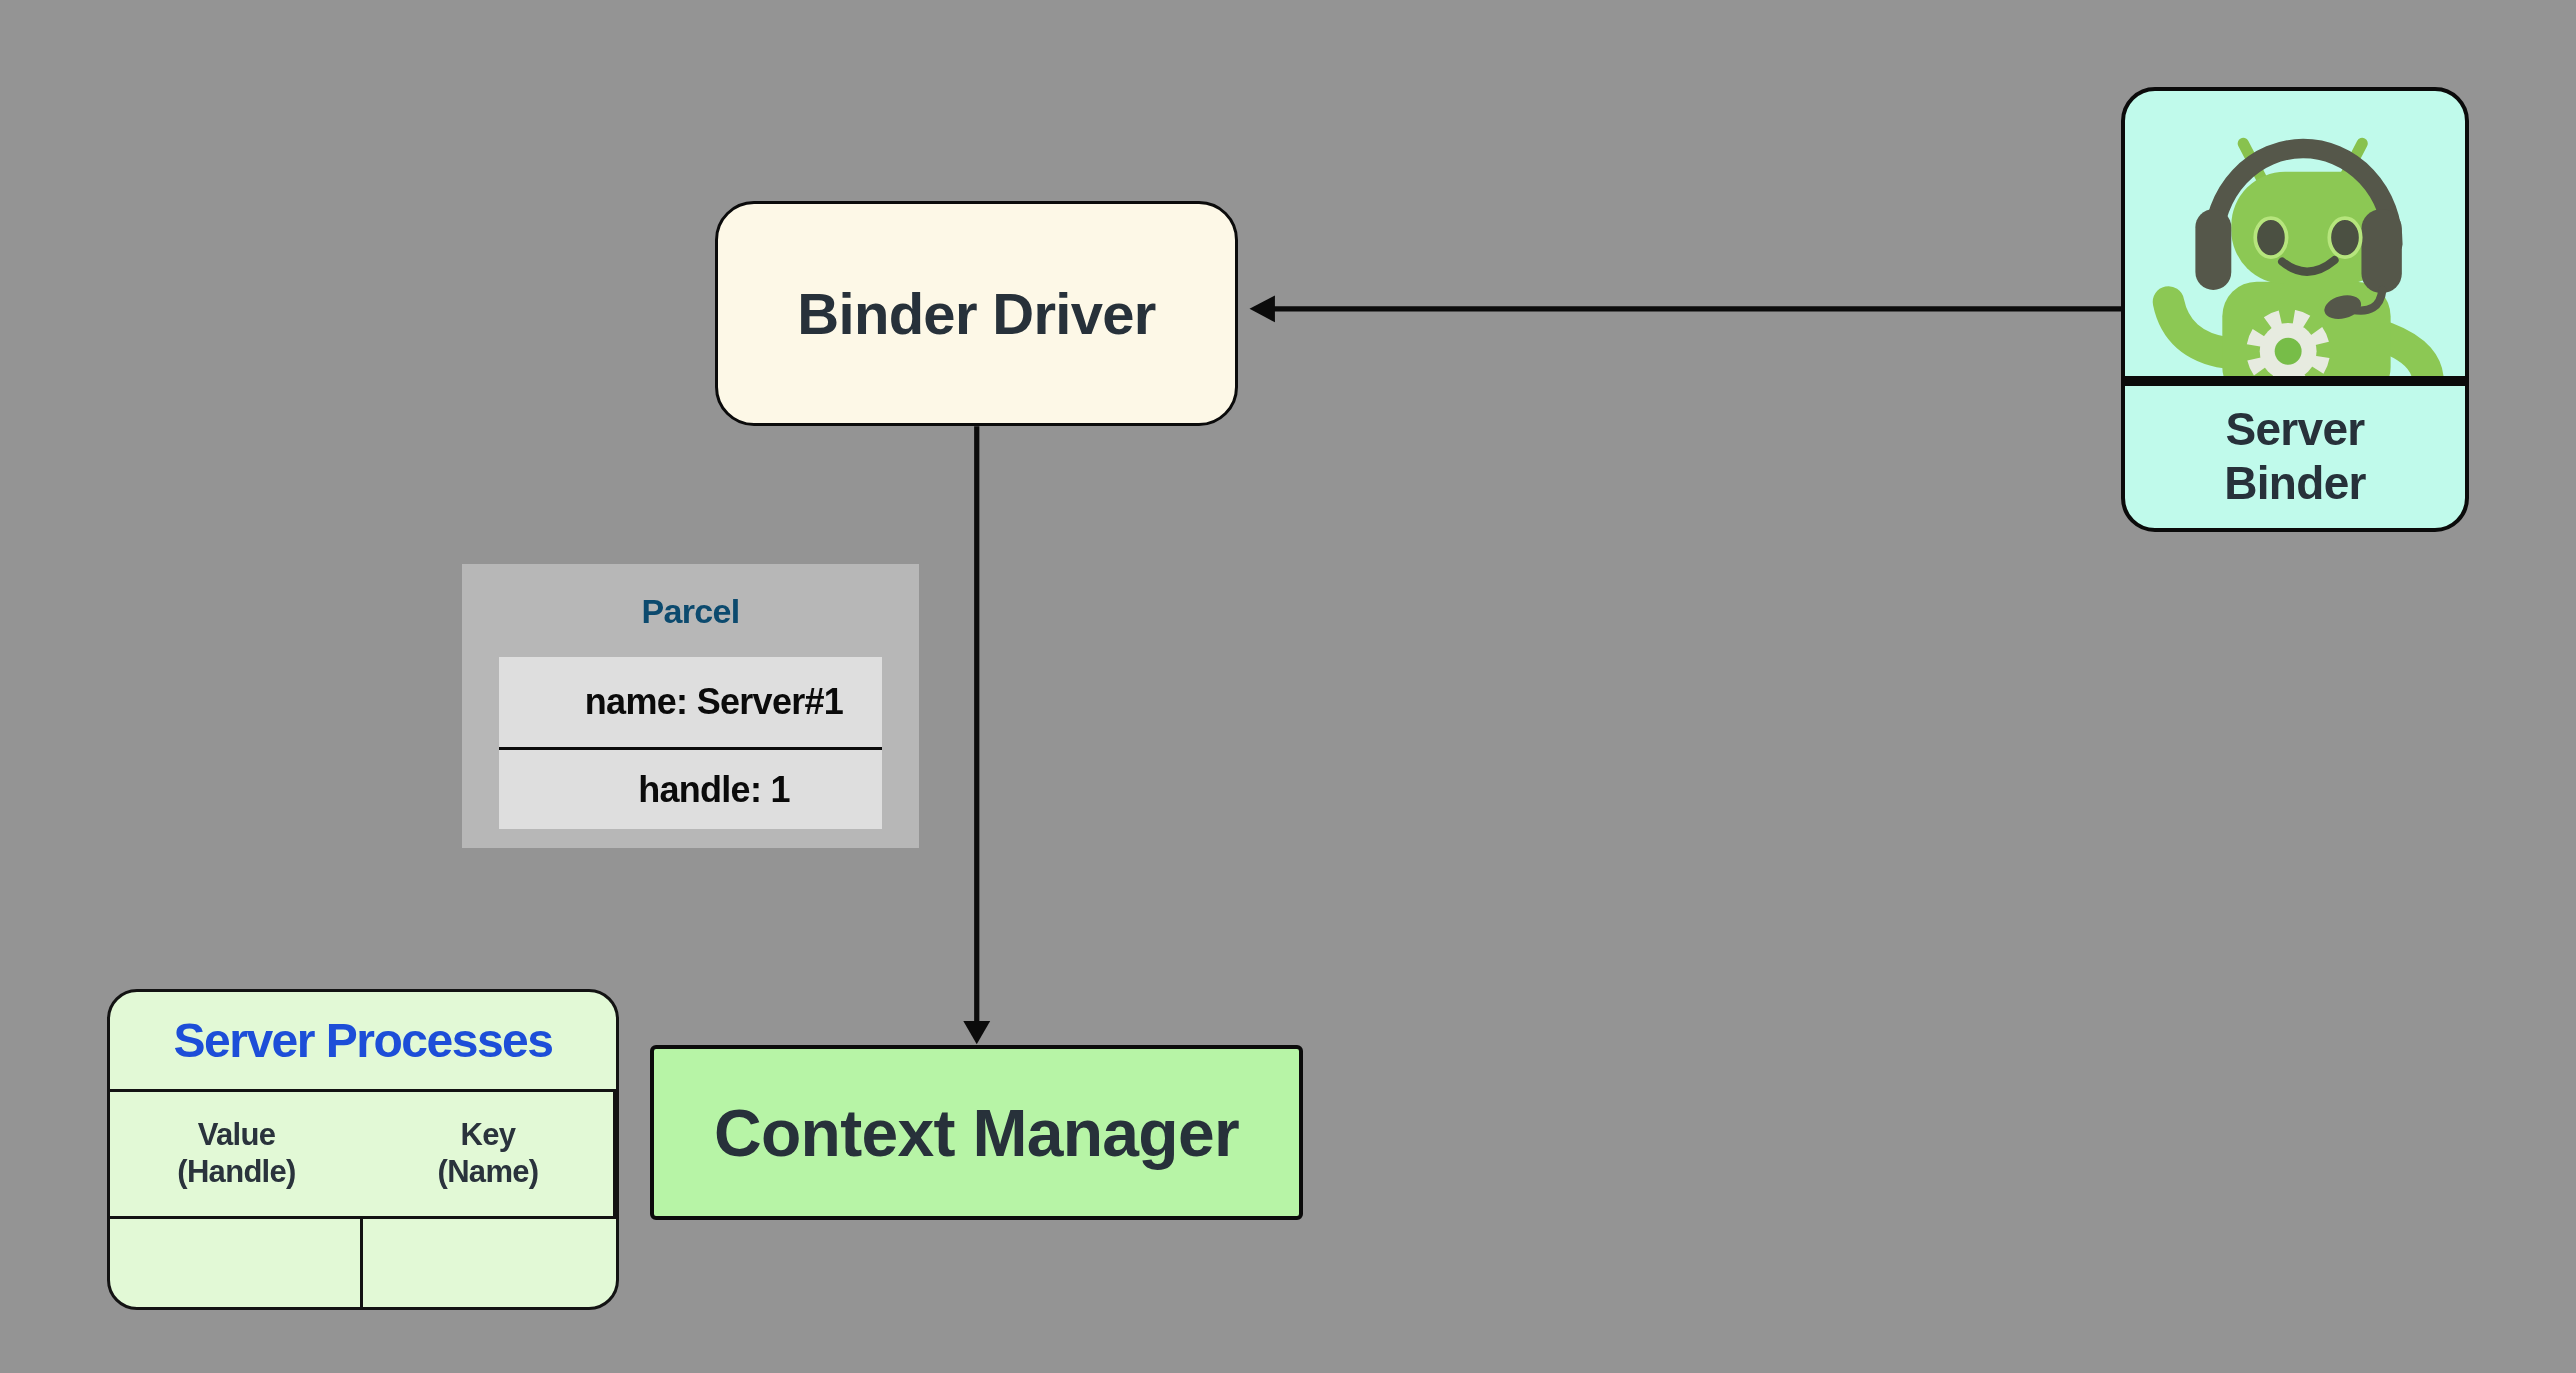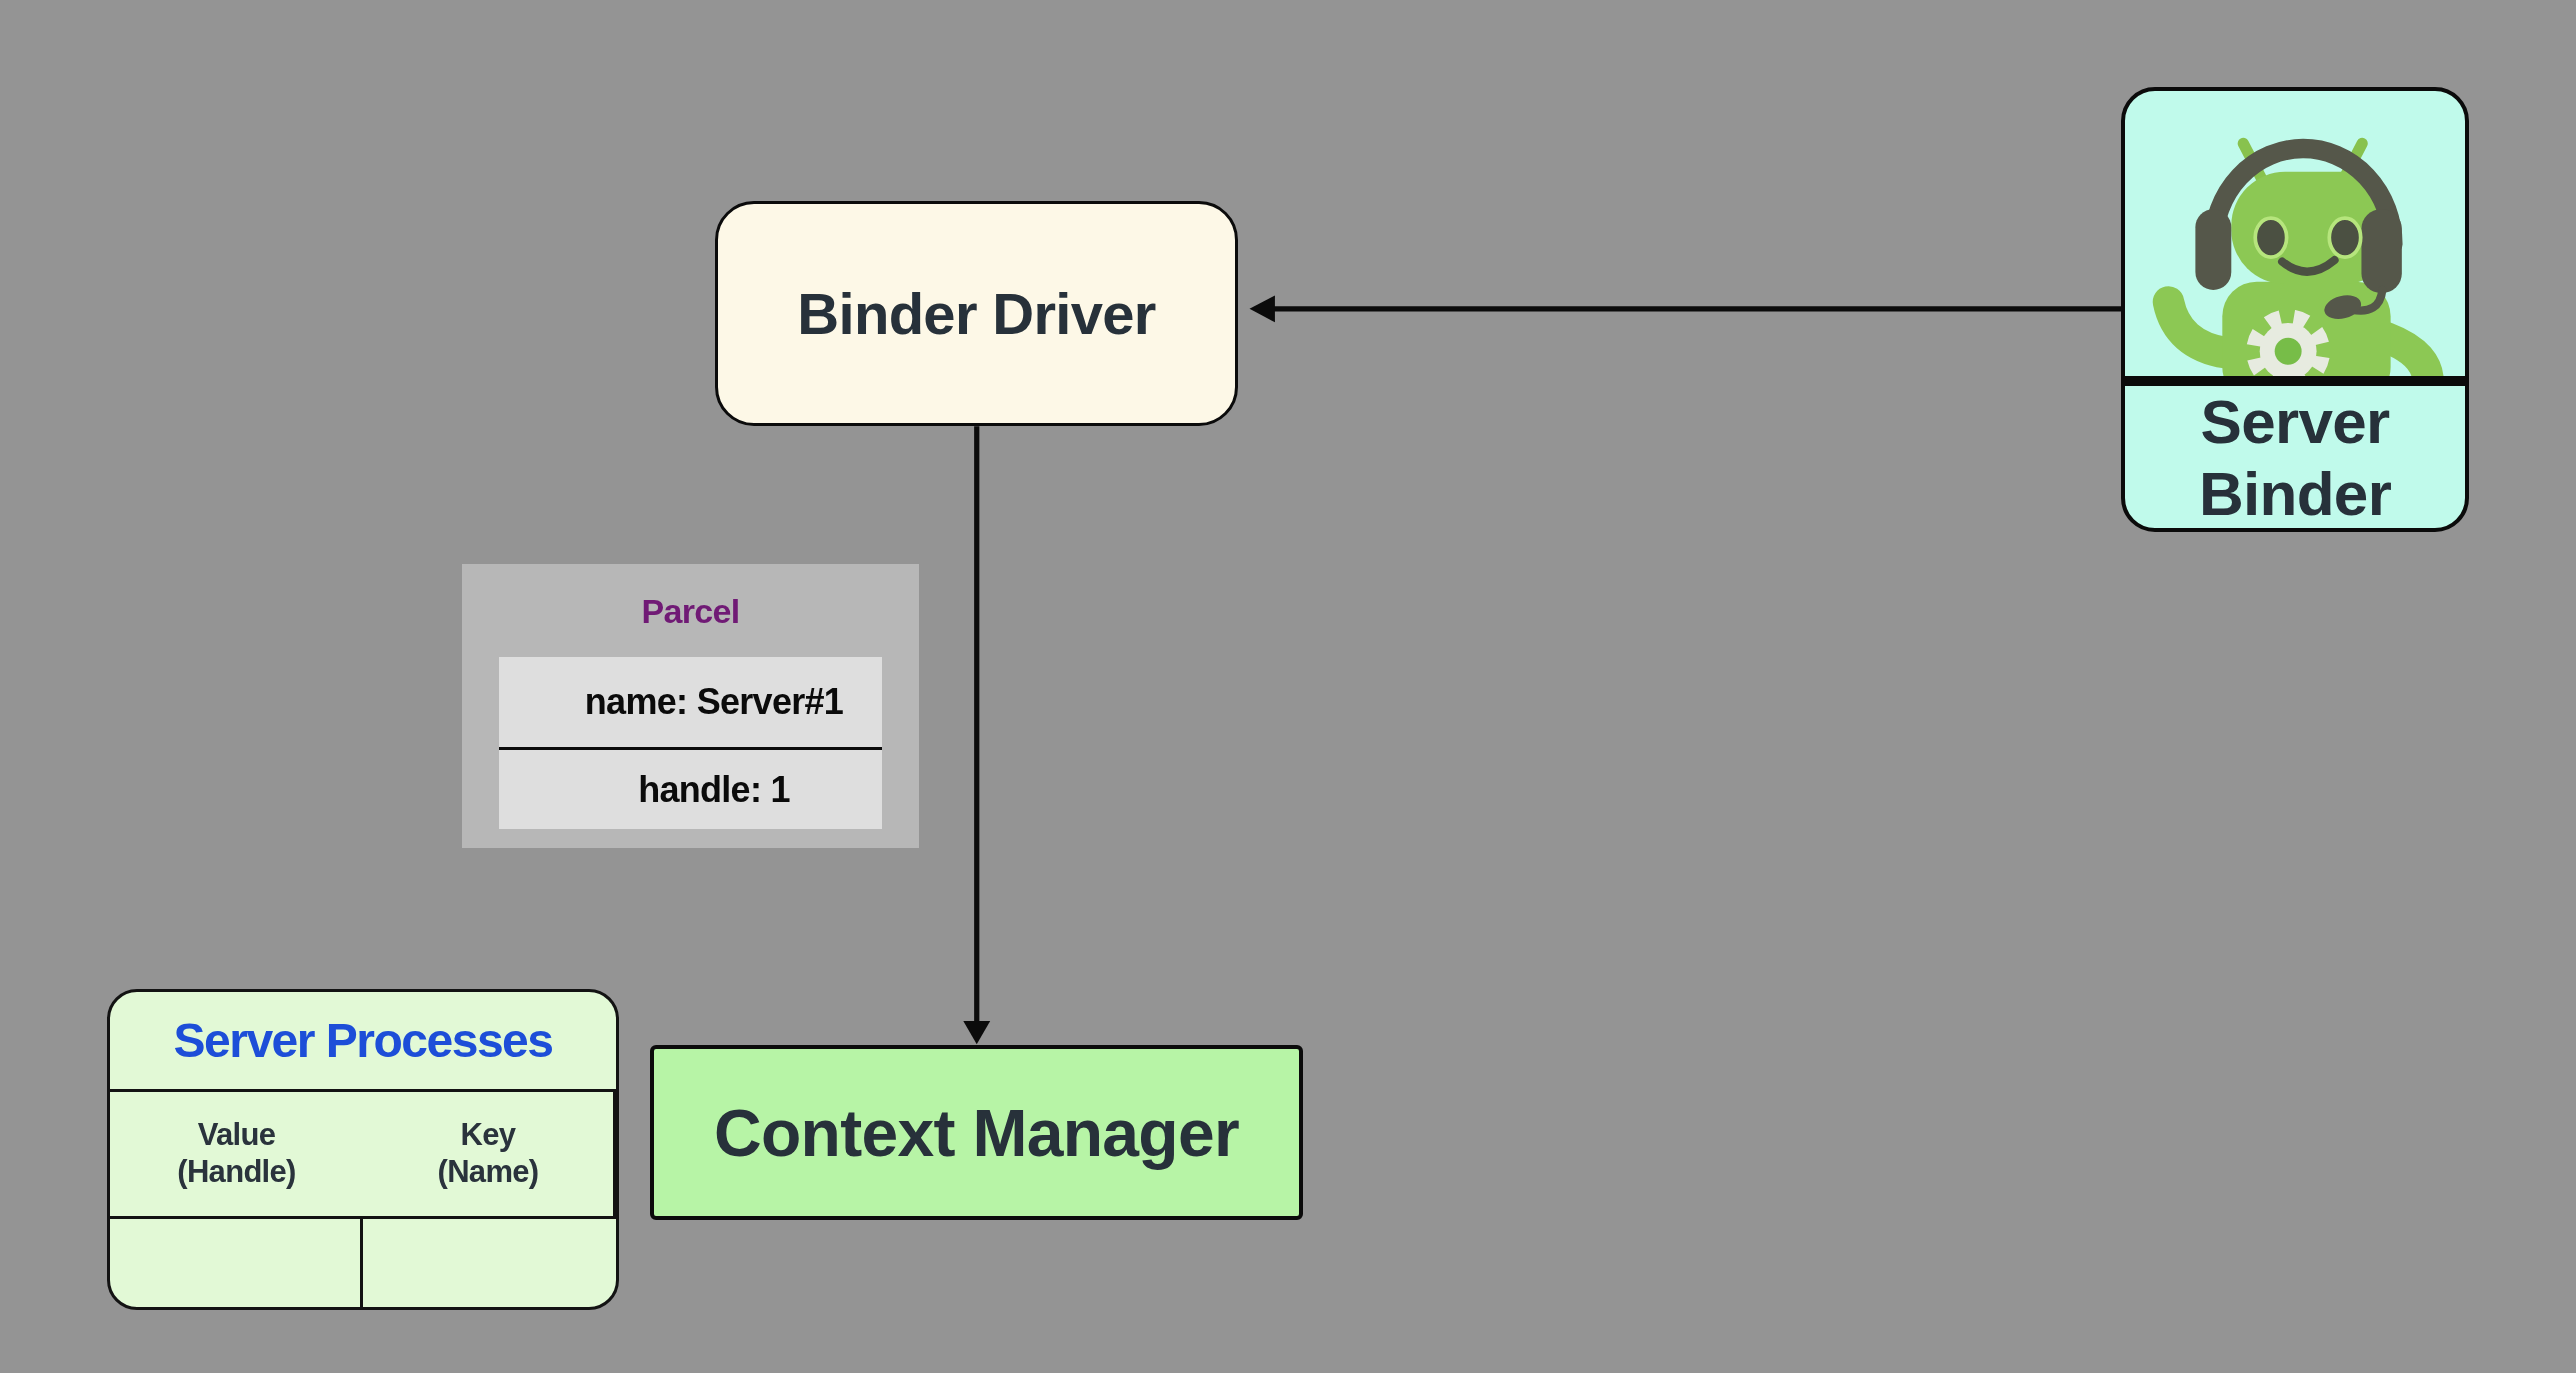--- a/index.html
+++ b/index.html
@@ -44,31 +44,31 @@
     position:absolute;left:2121px;top:87px;width:348px;height:445px;
     background:#c0faeb;border:4.5px solid #0b0b0b;border-radius:34px;
     box-sizing:border-box;overflow:hidden;
     display:flex;flex-direction:column;
   }
   .sp-card-top{height:285px;position:relative;flex:none;}
   .sp-card-top svg{position:absolute;left:0;top:0;}
   .sp-card-divider{height:9.7px;background:#0b0b0b;flex:none;margin:0 -4.5px;}
   .sp-card-label{
     flex:1;display:flex;flex-direction:column;align-items:center;justify-content:center;
-    font-size:62px;font-weight:bold;color:#27313a;line-height:1.16;letter-spacing:-0.7px;
+    font-size:46px;font-weight:bold;color:#27313a;line-height:1.16;letter-spacing:-0.7px;
   }
 
   
   .parcel{
     position:absolute;left:462px;top:564px;width:457px;height:284px;
     background:#b7b7b7;box-sizing:border-box;
   }
   .parcel-title{
     margin-top:28px;text-align:center;
-    font-size:34px;font-weight:bold;color:#701a75;letter-spacing:-0.7px;
+    font-size:34px;font-weight:bold;color:#0c4a6e;letter-spacing:-0.7px;
   }
   .parcel-inner{
     position:absolute;left:37px;top:93px;width:383px;height:172px;
     background:#dedede;display:flex;flex-direction:column;
   }
   .parcel-row{
     display:flex;align-items:center;justify-content:center;
     font-size:36px;font-weight:bold;color:#0b0b0b;letter-spacing:-0.7px;padding-left:47px;
   }
   .parcel-row.r1{height:90px;border-bottom:3.7px solid #0b0b0b;}

